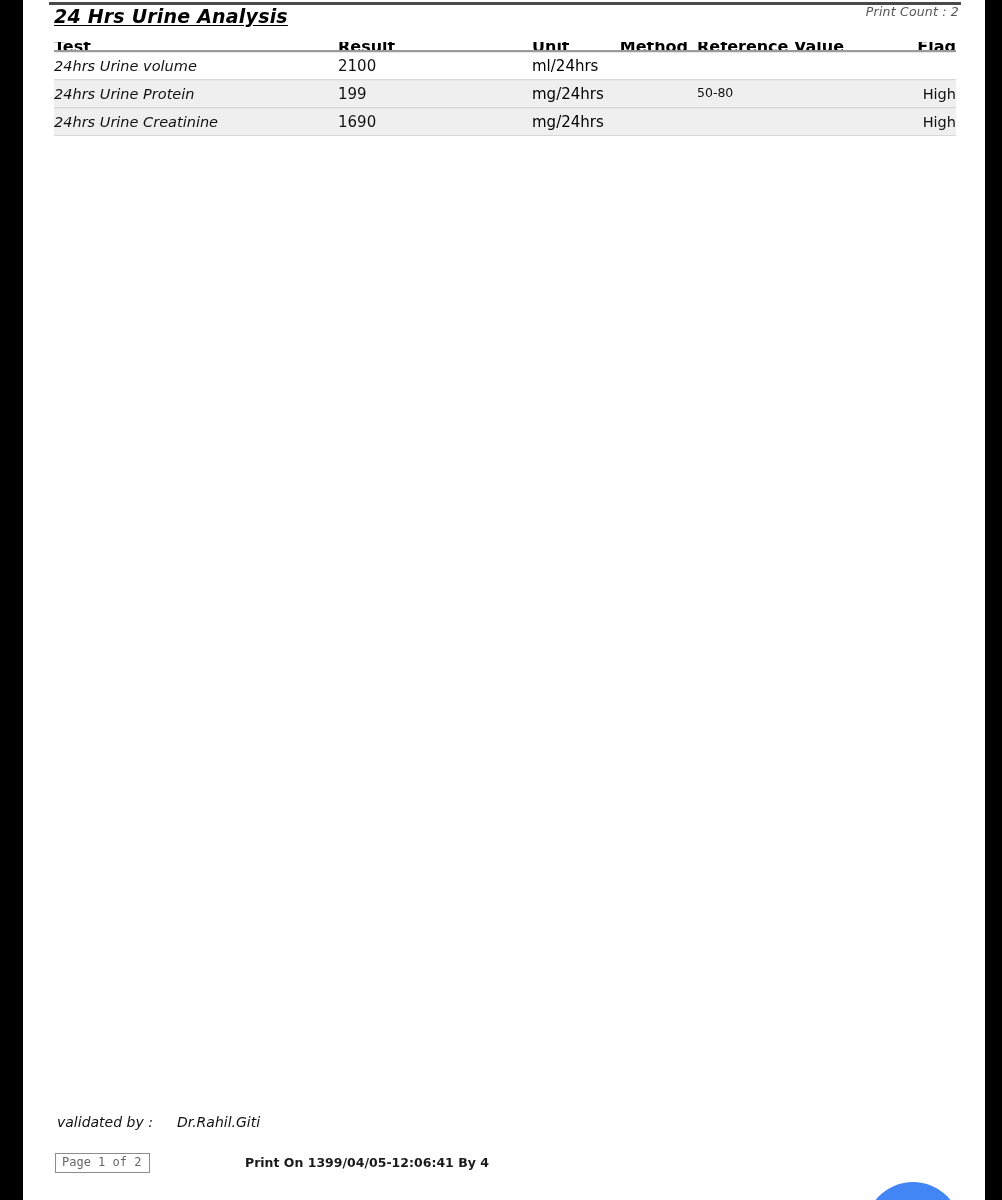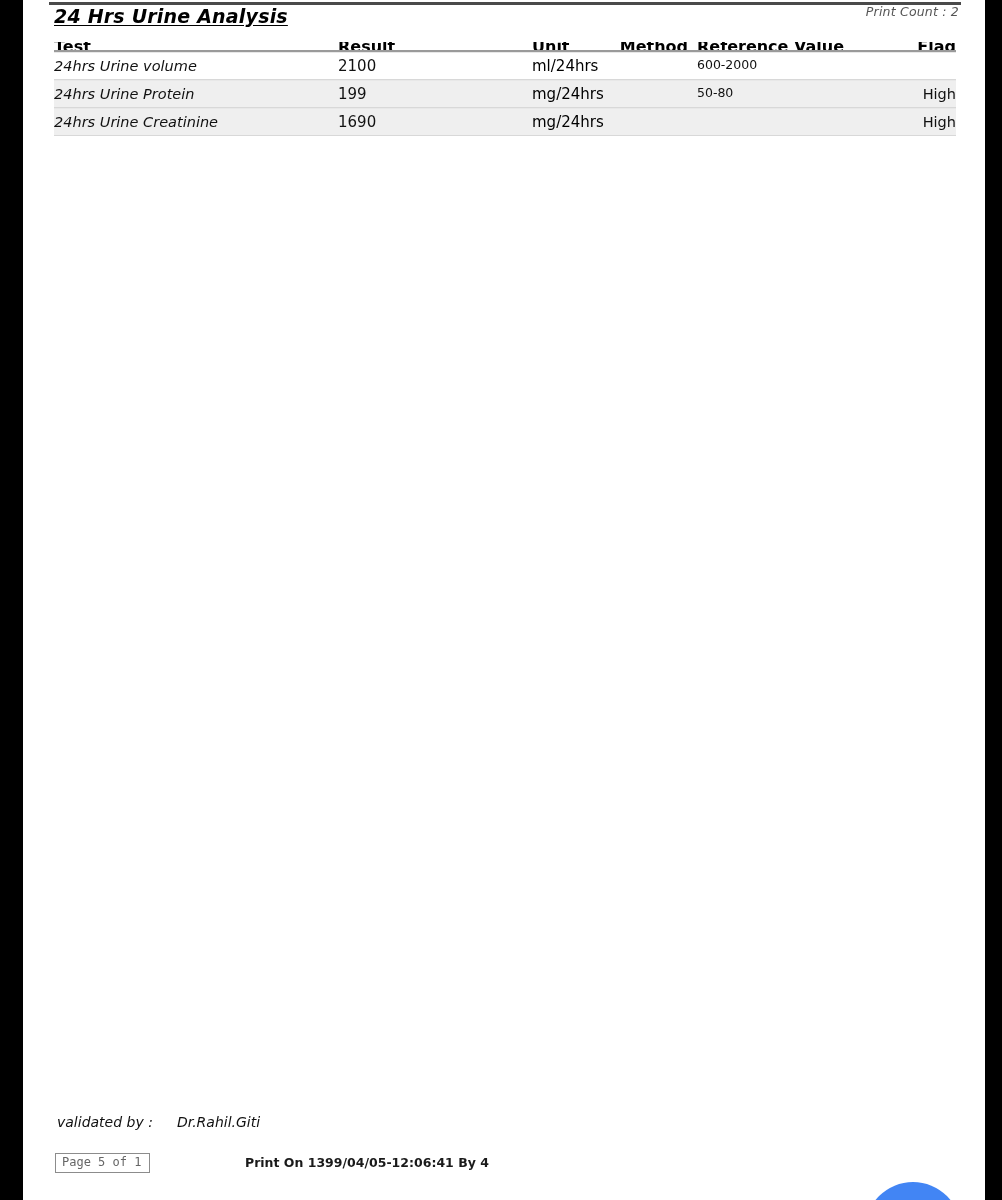--- a/index.html
+++ b/index.html
@@ -220,21 +220,20 @@
       <div class="cell c-method">Method</div>
       <div class="cell c-ref">Reference Value</div>
       <div class="cell c-flag">Flag</div>
     </div>
 
     <div class="row data-row plain">
       <div class="cell c-test">24hrs Urine volume</div>
       <div class="cell c-result">2100</div>
       <div class="cell c-unit">ml/24hrs</div>
       <div class="cell c-method"></div>
-      <div class="cell c-ref">600-2000</div>
       <div class="cell c-flag"></div>
     </div>
 
     <div class="row data-row shaded">
       <div class="cell c-test">24hrs Urine Protein</div>
       <div class="cell c-result">199</div>
       <div class="cell c-unit">mg/24hrs</div>
       <div class="cell c-method"></div>
       <div class="cell c-ref">50-80</div>
       <div class="cell c-flag">High</div>
@@ -247,19 +246,19 @@
       <div class="cell c-method"></div>
       <div class="cell c-flag">High</div>
     </div>
 
   </div>
 
   <div class="validated-by">
     <span class="vb-label">validated by  :</span><span>Dr.Rahil.Giti</span>
   </div>
 
-  <div class="page-indicator">Page 5 of 1</div>
+  <div class="page-indicator">Page 1 of 2</div>
 
   <div class="print-on">Print On 1399/04/05-12:06:41 By 4</div>
 
   <div class="fab"></div>
 
 </div>
 
 </body></html>

